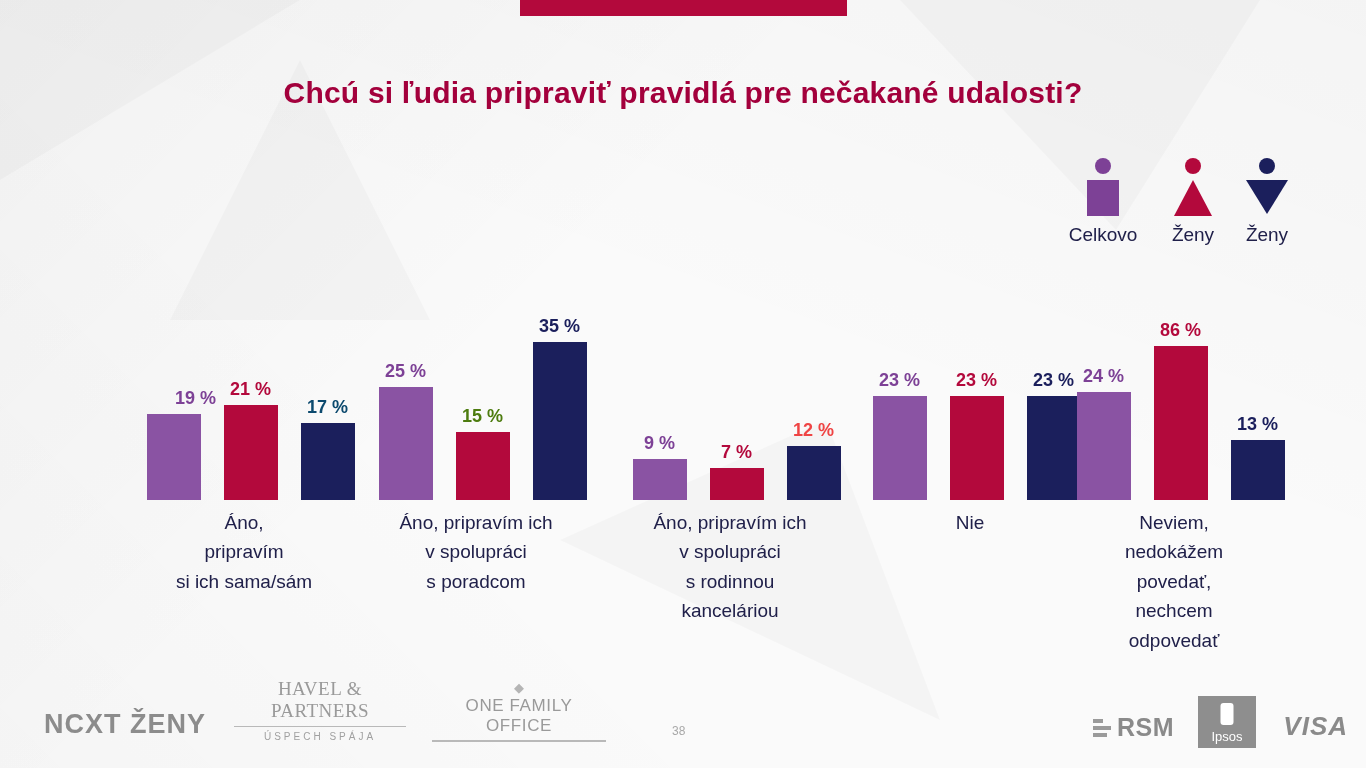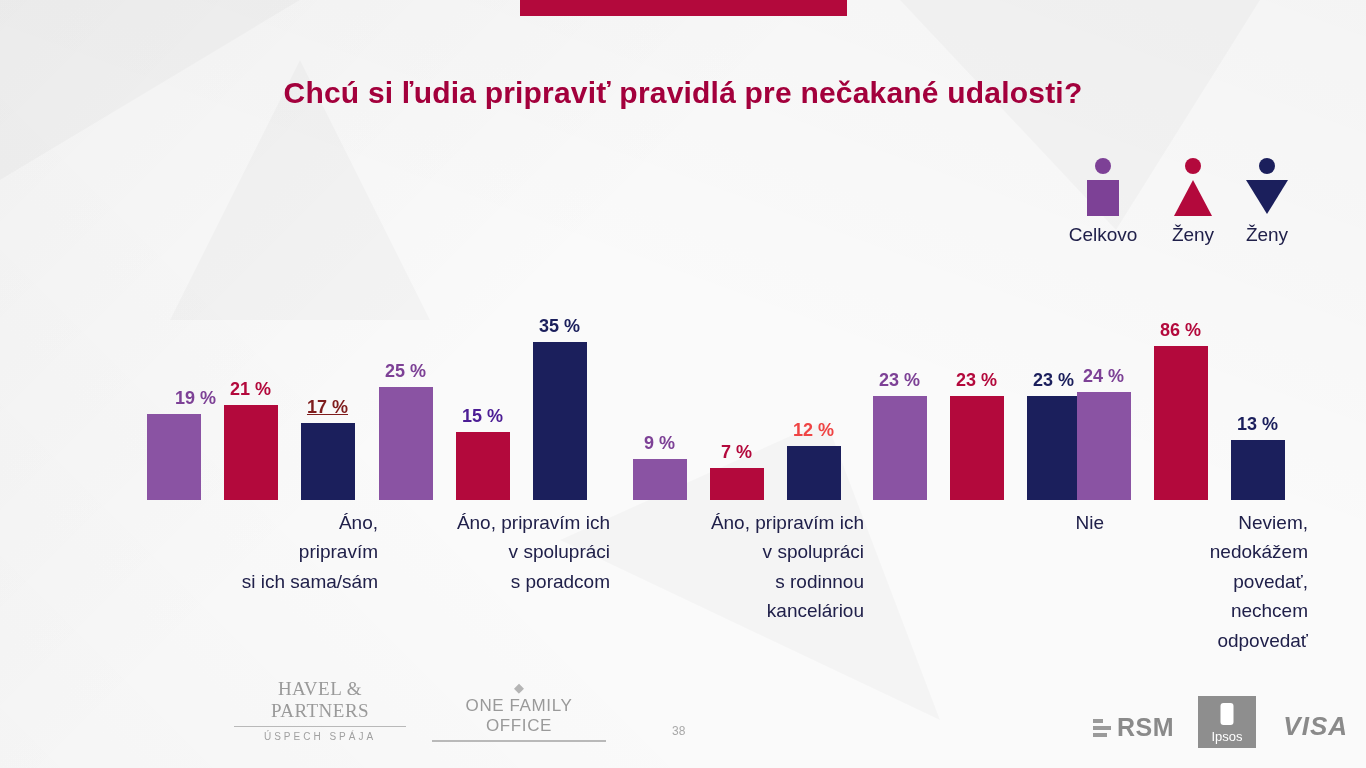--- a/index.html
+++ b/index.html
@@ -165,21 +165,21 @@
     white-space: nowrap;
   }
   .bar {
     width: 54px;
   }
   .cat-label {
     position: absolute;
     top: 208px;
     left: -40px;
     right: -40px;
-    text-align: right;
+    text-align: center;
     font-size: 19px;
     color: #20204a;
     line-height: 1.55;
   }
 
   
   .footer {
     position: absolute;
     left: 0;
     bottom: 0;
@@ -359,37 +359,37 @@
       <div class="bars">
         <div class="bar-wrap">
           <div class="bar-value" style="color:#7d4196;margin-left:44px;">19 %</div>
           <div class="bar" style="height:86px;background:#8a53a3;"></div>
         </div>
         <div class="bar-wrap">
           <div class="bar-value" style="color:#b3093c;">21 %</div>
           <div class="bar" style="height:95px;background:#b3093c;"></div>
         </div>
         <div class="bar-wrap">
-          <div class="bar-value" style="color:#7f1d1d;text-decoration:underline;">17 %</div>
+          <div class="bar-value" style="color:#0c4a6e;">17 %</div>
           <div class="bar" style="height:77px;background:#1b1f5c;"></div>
         </div>
       </div>
       <div class="cat-label" style="white-space:pre-line;">Áno,
 pripravím
 si ich sama/sám</div>
     </div>
 
     <div class="group" style="left:262px;width:188px;">
       <div class="bars">
         <div class="bar-wrap">
           <div class="bar-value" style="color:#7d4196;">25 %</div>
           <div class="bar" style="height:113px;background:#8a53a3;"></div>
         </div>
         <div class="bar-wrap">
-          <div class="bar-value" style="color:#4c1d95;">15 %</div>
+          <div class="bar-value" style="color:#4d7c0f;">15 %</div>
           <div class="bar" style="height:68px;background:#b3093c;"></div>
         </div>
         <div class="bar-wrap">
           <div class="bar-value" style="color:#1b1f5c;">35 %</div>
           <div class="bar" style="height:158px;background:#1b1f5c;"></div>
         </div>
       </div>
       <div class="cat-label" style="white-space:pre-line;">Áno, pripravím ich
 v spolupráci
 s poradcom</div>
@@ -454,20 +454,21 @@
 povedať,
 nechcem
 odpovedať</div>
     </div>
 
   </div>
 
 </div>
 
 <div class="footer">
+  <div class="logo logo-next">NCXT ŽENY</div>
 
   <div class="logo logo-havel">
     <div class="l1">HAVEL &amp; PARTNERS</div>
     <div class="rule"></div>
     <div class="l2">ÚSPECH SPÁJA</div>
   </div>
 
   <div class="logo logo-ofo">
     <div class="diamond">◆</div>
     <div class="l1">ONE FAMILY OFFICE</div>

